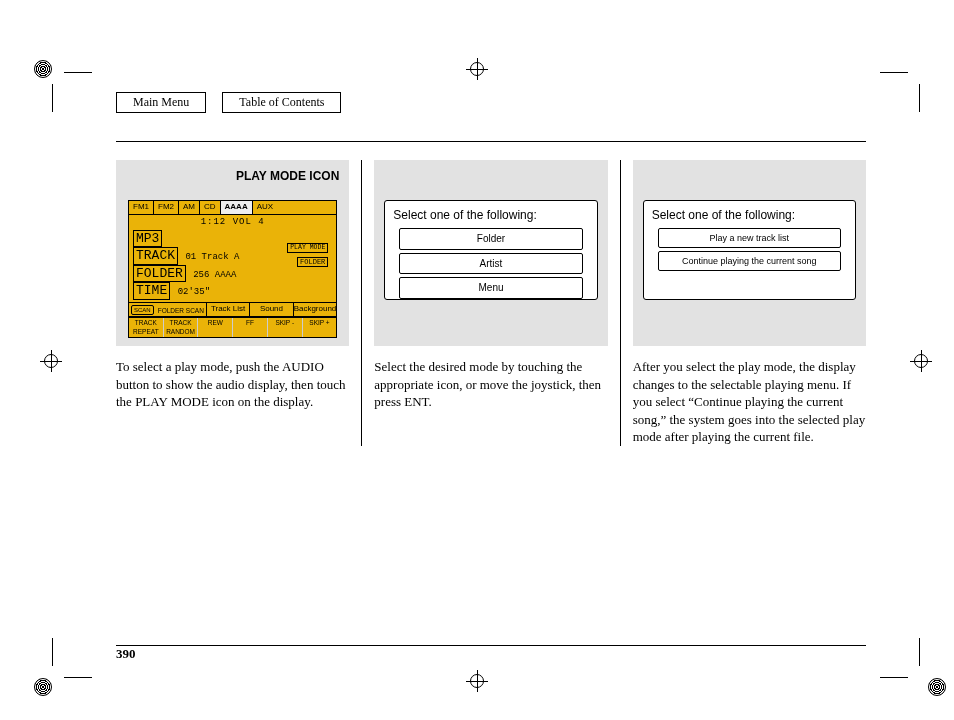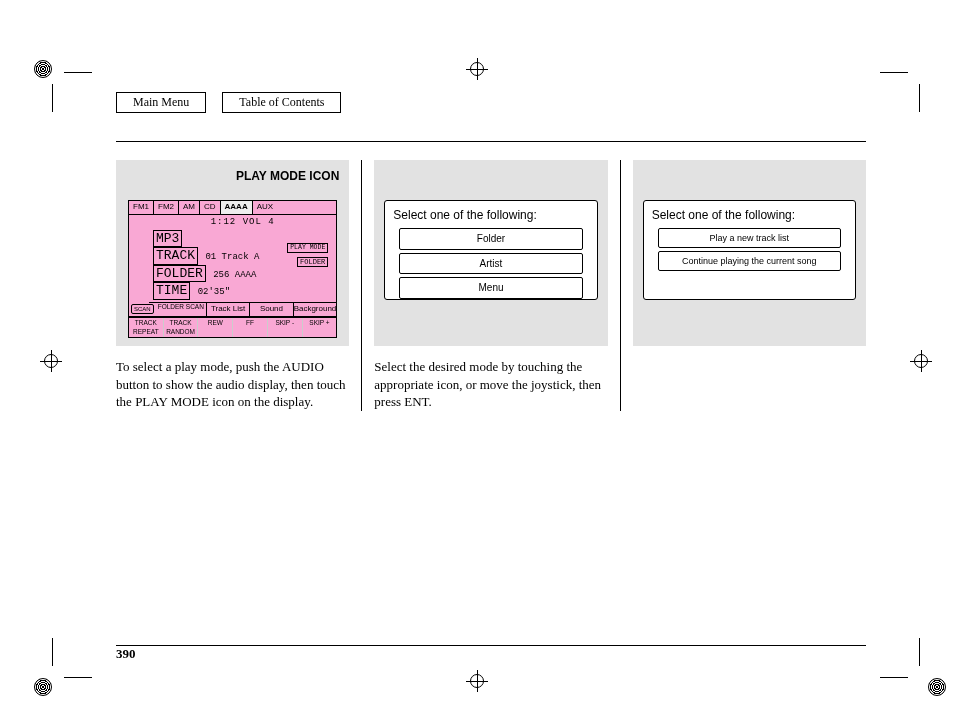--- a/index.html
+++ b/index.html
@@ -90,21 +90,21 @@
     padding:8px;
     font-family: Arial, Helvetica, sans-serif;
     font-size:9px;
   }
   .shot-label{
     position:absolute; top:8px; right:10px; font-weight:bold; font-size:12px;
   }
   
   .unit {
     position:absolute; top:40px; left:12px; right:12px;
-    border:1.5px solid #000; background:#f9a8d4; font-size:8px;
+    border:1.5px solid #000; background:#eab308; font-size:8px;
   }
   .unit-row{ display:flex; border-bottom:1px solid #000;}
   .tab{ border-right:1px solid #000; padding:1px 4px; text-align:center; }
   .tab.sel{ background:#eee; font-weight:bold;}
   .disp{
     padding:2px 4px; font-family:"Courier New",monospace; font-size:9px; line-height:1.2;
   }
   .disp .mini{ display:inline-block; border:1px solid #000; font-size:13px; padding:0 2px; margin-right:2px;}
   .plm{ position:absolute; top:28px; right:8px; border:1px solid #000; font-size:6.5px; padding:1px 2px; line-height:1; text-align:center;}
   .fld{ position:absolute; top:42px; right:8px; border:1px solid #000; font-size:7px; padding:0 2px;}
@@ -183,42 +183,42 @@
         <span class="shot-label">PLAY MODE ICON</span>
         <div class="unit">
           <div class="unit-row">
             <div class="tab">FM1</div>
             <div class="tab">FM2</div>
             <div class="tab">AM</div>
             <div class="tab">CD</div>
             <div class="tab sel">AAAA</div>
             <div class="tab" style="border-right:none">AUX</div>
           </div>
-          <div class="disp" style="position:relative;min-height:64px;border-bottom:1px solid #000;margin-left:20px;">
+          <div class="disp" style="position:relative;min-height:64px;border-bottom:1px solid #000;">
             <div style="text-align:center;letter-spacing:1px;">1:12  VOL 4</div>
             <div style="margin-top:2px;">
               <span class="mini">MP3</span>
             </div>
             <div>
               <span class="mini">TRACK</span>
               <span>01 Track A</span>
             </div>
             <div>
               <span class="mini">FOLDER</span>
               <span>256 AAAA</span>
             </div>
             <div>
               <span class="mini">TIME</span>
               <span>02'35"</span>
             </div>
             <div class="plm">PLAY
 MODE</div>
             <div class="fld">FOLDER</div>
           </div>
-          <div style="display:flex;align-items:flex-start;border-bottom:1px solid #000;">
+          <div style="display:flex;align-items:flex-end;border-bottom:1px solid #000;">
             <span class="indic" style="position:static;margin:1px 2px;">SCAN</span>
             <span style="font-size:6.5px;padding:0 2px;">FOLDER SCAN</span>
             <div class="btns" style="flex:1;border-left:1px solid #000;">
               <div class="b">Track List</div>
               <div class="b">Sound</div>
               <div class="b">Background</div>
             </div>
           </div>
           <div class="tiny">
             <span>TRACK REPEAT</span>
@@ -246,19 +246,20 @@
     </div>
 
     <div class="col">
       <div class="shot">
         <div class="menu-panel">
           <div class="menu-title">Select one of the following:</div>
           <div class="menu-item" style="font-size:9px;">Play a new track list</div>
           <div class="menu-item" style="font-size:9px;">Continue playing the current song</div>
         </div>
       </div>
+      <div>After you select the play mode, the display changes to the selectable playing menu. If you select “Continue playing the current song,” the system goes into the selected play mode after playing the current file.</div>
     </div>
 
   </div>
 
   <div class="page-rule"></div>
   <div class="pagenum">390</div>
 </div>
 
 </body></html>

